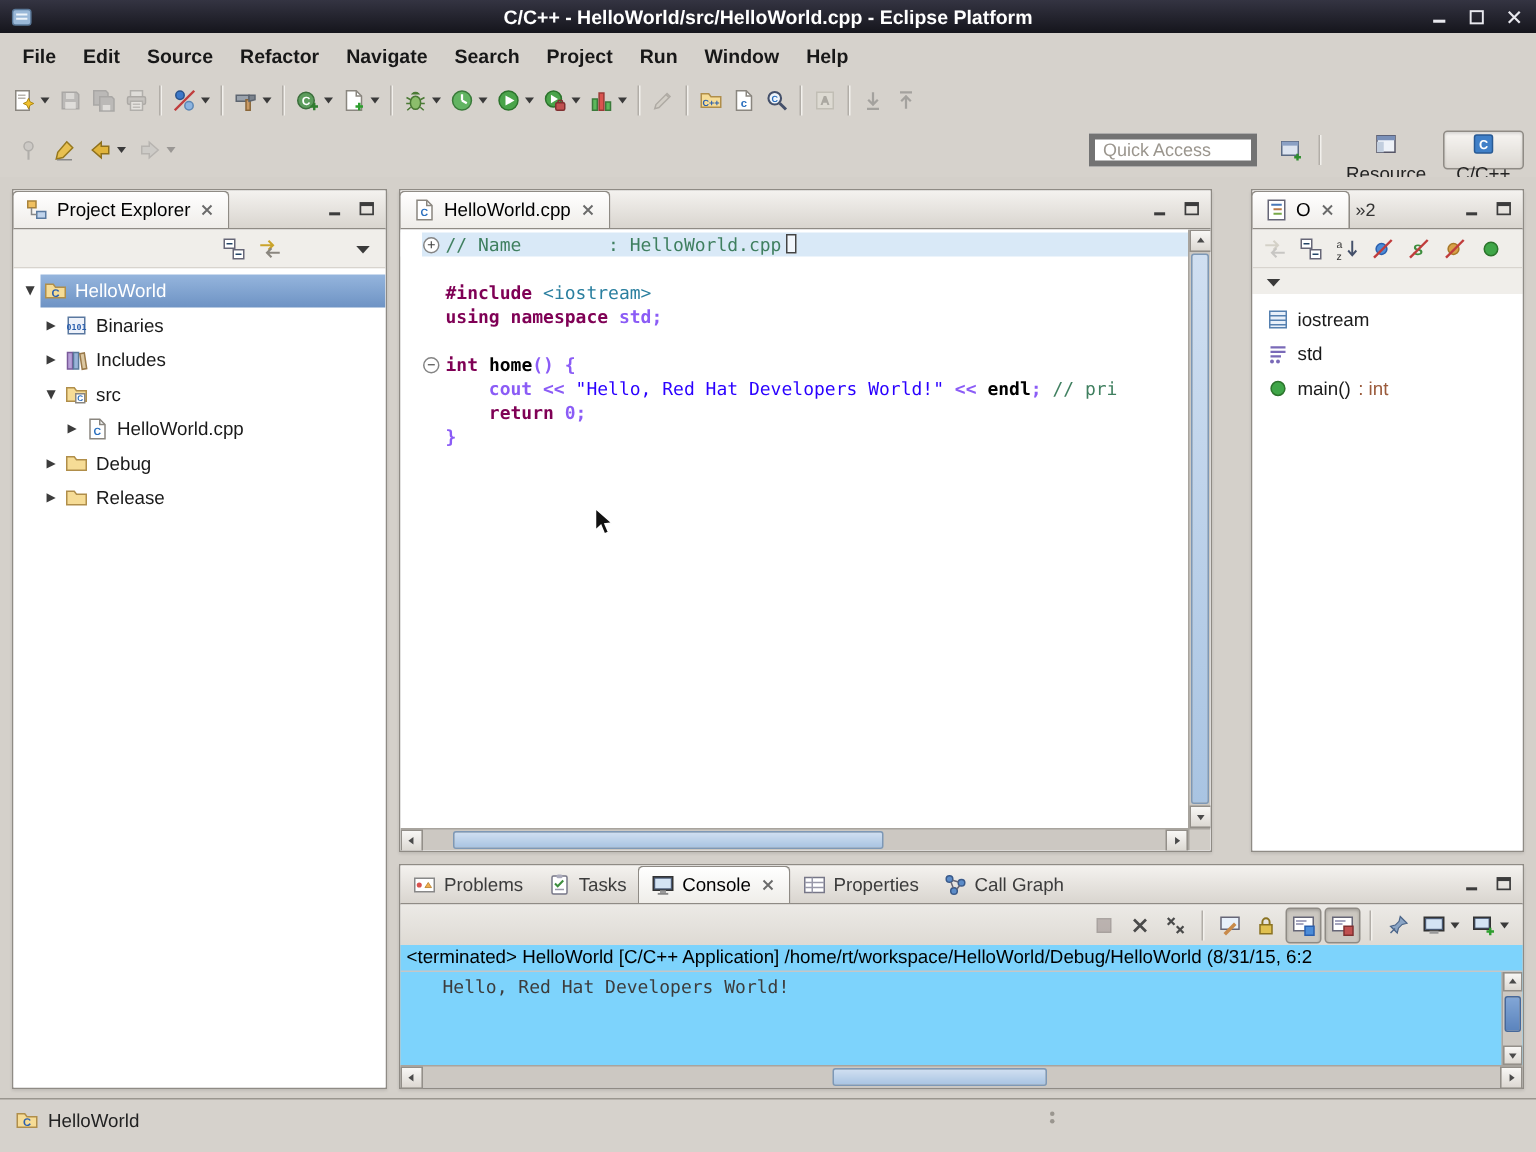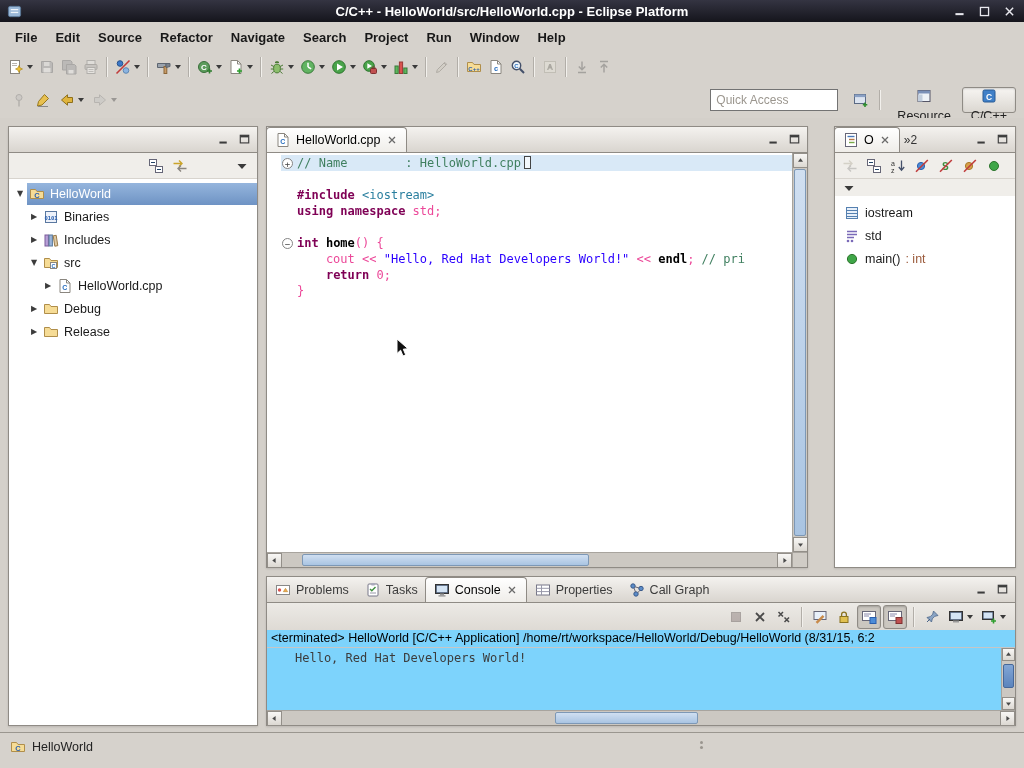--- a/index.html
+++ b/index.html
@@ -24,21 +24,21 @@
 
 
 .toolbar{display:flex;align-items:center;background:#d6d2cc;}
 .toolbar-main{height:30px;padding:0 5px;}
 .toolbar-nav{height:36px;padding:0 8px;}
 .tbtn{height:24px;display:flex;align-items:center;padding:2px 3px;gap:2px;border-radius:3px;}
 .tbtn.disabled{opacity:.38;filter:grayscale(.85);}
 .tbtn.pressed{border:1px solid #8f8b85;background:#cbc7c0;box-shadow:inset 0 1px 2px rgba(0,0,0,.2);}
 .dd{width:0;height:0;border-left:3px solid transparent;border-right:3px solid transparent;border-top:4px solid #3a3a3a;margin-left:1px;}
 .tsep{width:0;border-left:1px solid #b2aea8;border-right:1px solid #f2f0ec;height:20px;margin:0 4px;align-self:center;}
-.quick-access{width:128px;height:22px;margin-left:auto;border:1px solid #737373;background:#fff;font-size:12px;padding:0 5px;color:#222;font-family:"Liberation Sans",sans-serif;}
+.quick-access{width:112px;height:22px;margin-left:auto;border:4px solid #737373;background:#fff;font-size:12px;padding:0 5px;color:#222;font-family:"Liberation Sans",sans-serif;}
 .quick-access::placeholder{color:#9b968e;}
 .persp-bar{display:flex;align-items:center;margin-left:12px;gap:3px;}
 .persp-btn{display:flex;align-items:center;gap:5px;height:26px;padding:0 8px;font-size:12.5px;color:#222;border:1px solid transparent;border-radius:3px;flex-direction:column;}
 .persp-btn.active{background:linear-gradient(#f7f5f2,#dbd7d1);border:1px solid #8f8b85;box-shadow:inset 0 1px 2px rgba(0,0,0,.15);}
 .persp-label{white-space:nowrap;}
 
 
 .workbench{position:absolute;top:118px;left:0;right:0;bottom:36px;padding:8px 8px 6px 8px;display:flex;background:#d4d0ca;}
 .view{display:flex;flex-direction:column;border:1px solid #8f8b85;background:#fff;box-shadow:0 1px 2px rgba(0,0,0,.12);}
 .view-tabs{height:26px;flex:none;display:flex;align-items:stretch;background:linear-gradient(#f4f2ef,#d9d5cf);border-bottom:1px solid #8f8b85;}
@@ -68,21 +68,21 @@
 .editor-view{flex:1;min-width:0;}
 .sash{width:26px;flex:none;}
 .outline-view{width:182px;flex:none;}
 .editor-body{flex:1;position:relative;background:#fff;overflow:hidden;}
 .editor-lines{position:absolute;top:2px;left:0;right:15px;}
 .cline{display:flex;height:16px;line-height:16px;}
 .cline.hl{background:linear-gradient(90deg,#ffffff 0,#ffffff 14px,#d9e9f7 14px,#d9e9f7 100%);}
 .fold-col{width:30px;flex:none;display:flex;align-items:center;}
 .fold{width:11px;height:11px;border:1px solid#848484;border-radius:6px;background:#fff;font:9px/10px "DejaVu Sans Mono",monospace;text-align:center;color:#444;margin-left:15px;}
 .code{white-space:pre;font:12px/16px "DejaVu Sans Mono",monospace;color:#1a1a1a;}
-.s-plain{color:#ec4899;}
+.s-plain{color:#8b5cf6;font-weight:bold;}
 .s-comment{color:#3f7f5f;}
 .s-directive,.s-keyword{color:#7f0055;font-weight:bold;}
 .s-header{color:#2a7f9f;}
 .s-string{color:#2a00ff;}
 .s-function{font-weight:bold;color:#000;}
 .caret{display:inline-block;width:7px;height:13px;border:1px solid #444;margin-left:3px;vertical-align:-2px;background:#f2f7fc;}
 
 
 .vscroll{position:absolute;top:0;right:0;bottom:15px;width:15px;background:#ccc8c2;border-left:1px solid #a8a49e;display:flex;flex-direction:column;}
 .hscroll{position:absolute;left:0;right:15px;bottom:0;height:15px;background:#ccc8c2;border-top:1px solid #a8a49e;display:flex;}
@@ -427,20 +427,35 @@
           <span class="persp-label">C/C++</span>
         </div>
       </div>
   </div>
 </div>
 
 <div class="workbench">
 
   <div class="view pe-view">
     <div class="view-tabs">
+      <div class="tab active">
+        <span class="icon">
+            <svg viewBox="0 0 16 16" width="16" height="16">
+              <rect x="1.5" y="2" width="5.5" height="4.5" fill="#f0c060" stroke="#a8823a"></rect>
+              <rect x="7.5" y="9" width="6" height="4.5" fill="#c0d4ec" stroke="#5a7aa0"></rect>
+              <path d="M4 6.5V11h3.5" fill="none" stroke="#888"></path>
+            </svg>
+          </span>
+        <span class="tab-label">Project Explorer</span>
+        <span class="close icon">
+            <svg viewBox="0 0 16 16" width="16" height="16">
+              <path d="M4 4l8 8M12 4l-8 8" stroke="#6a6a6a" stroke-width="1.7" fill="none"></path>
+            </svg>
+          </span>
+      </div>
       <span class="tab-spacer"></span>
       <div class="tab-tools">
         <span class="mmbtn">
             <svg viewBox="0 0 16 16" width="16" height="16">
               <rect x="3" y="10.5" width="9" height="2.5" fill="#3c3c3c"></rect>
             </svg>
           </span>
         <span class="mmbtn">
             <svg viewBox="0 0 16 16" width="16" height="16">
               <rect x="2.8" y="2.8" width="10.4" height="9.4" fill="none" stroke="#3c3c3c" stroke-width="1.4"></rect>

